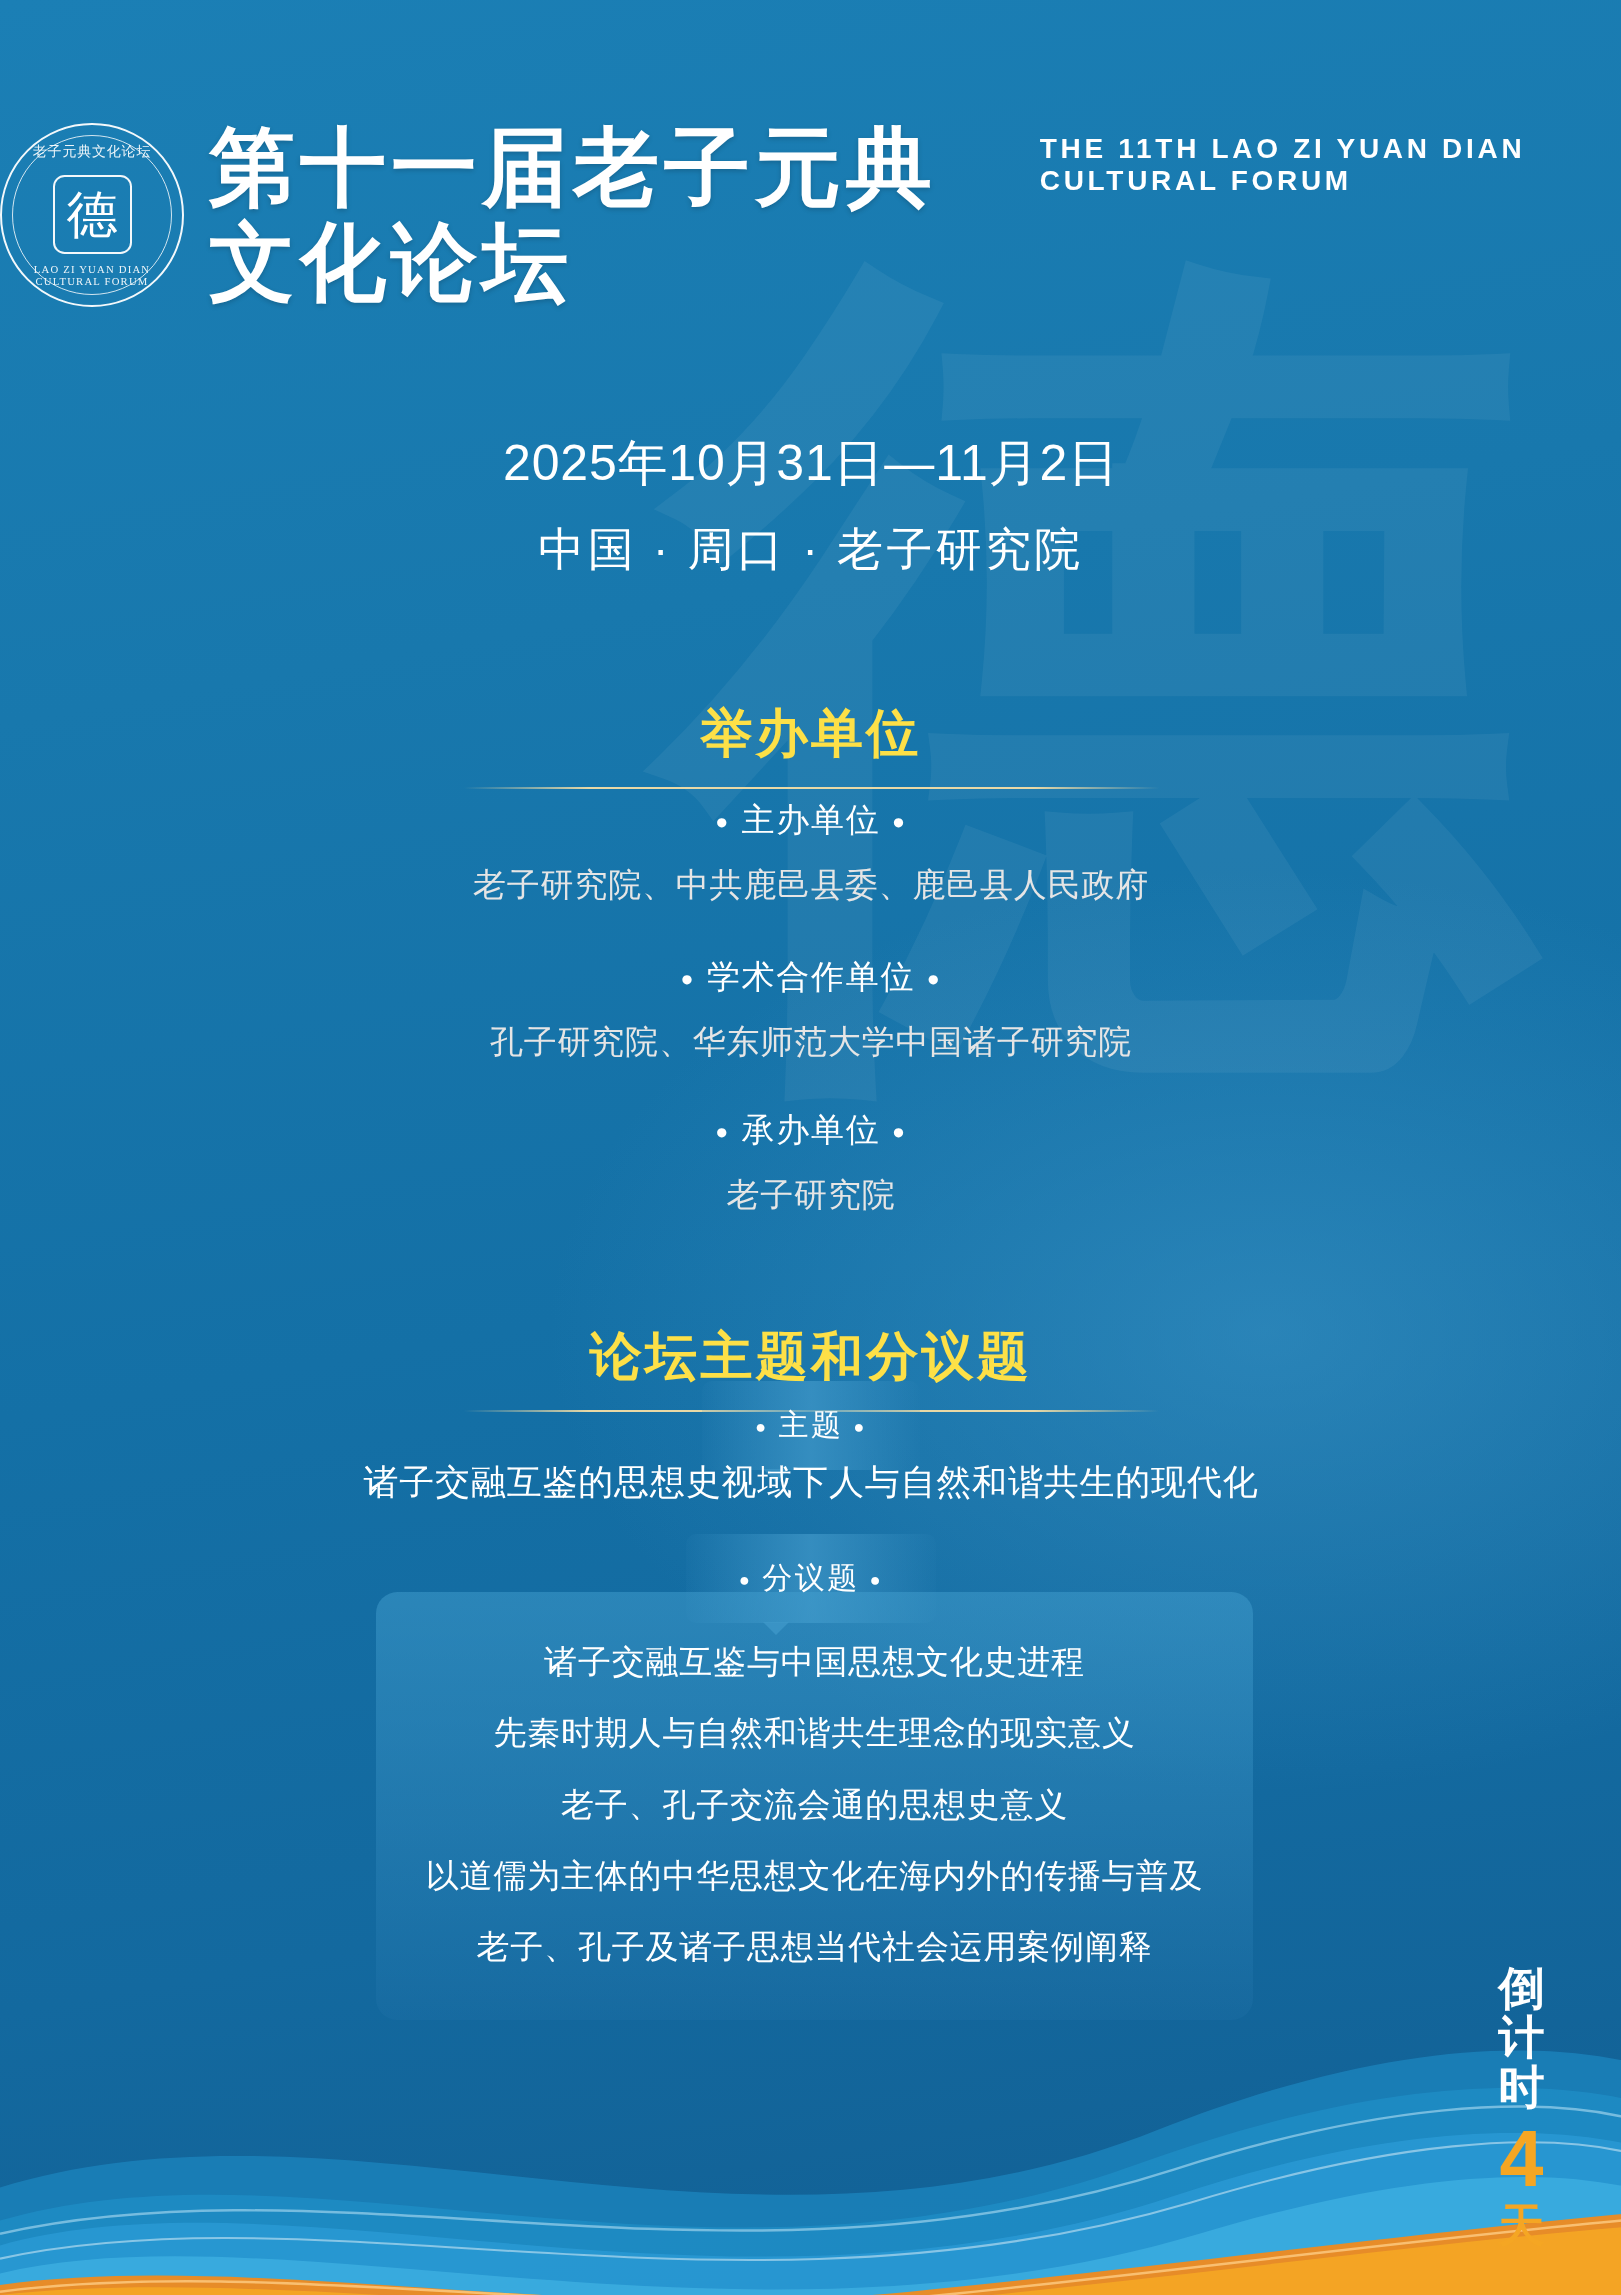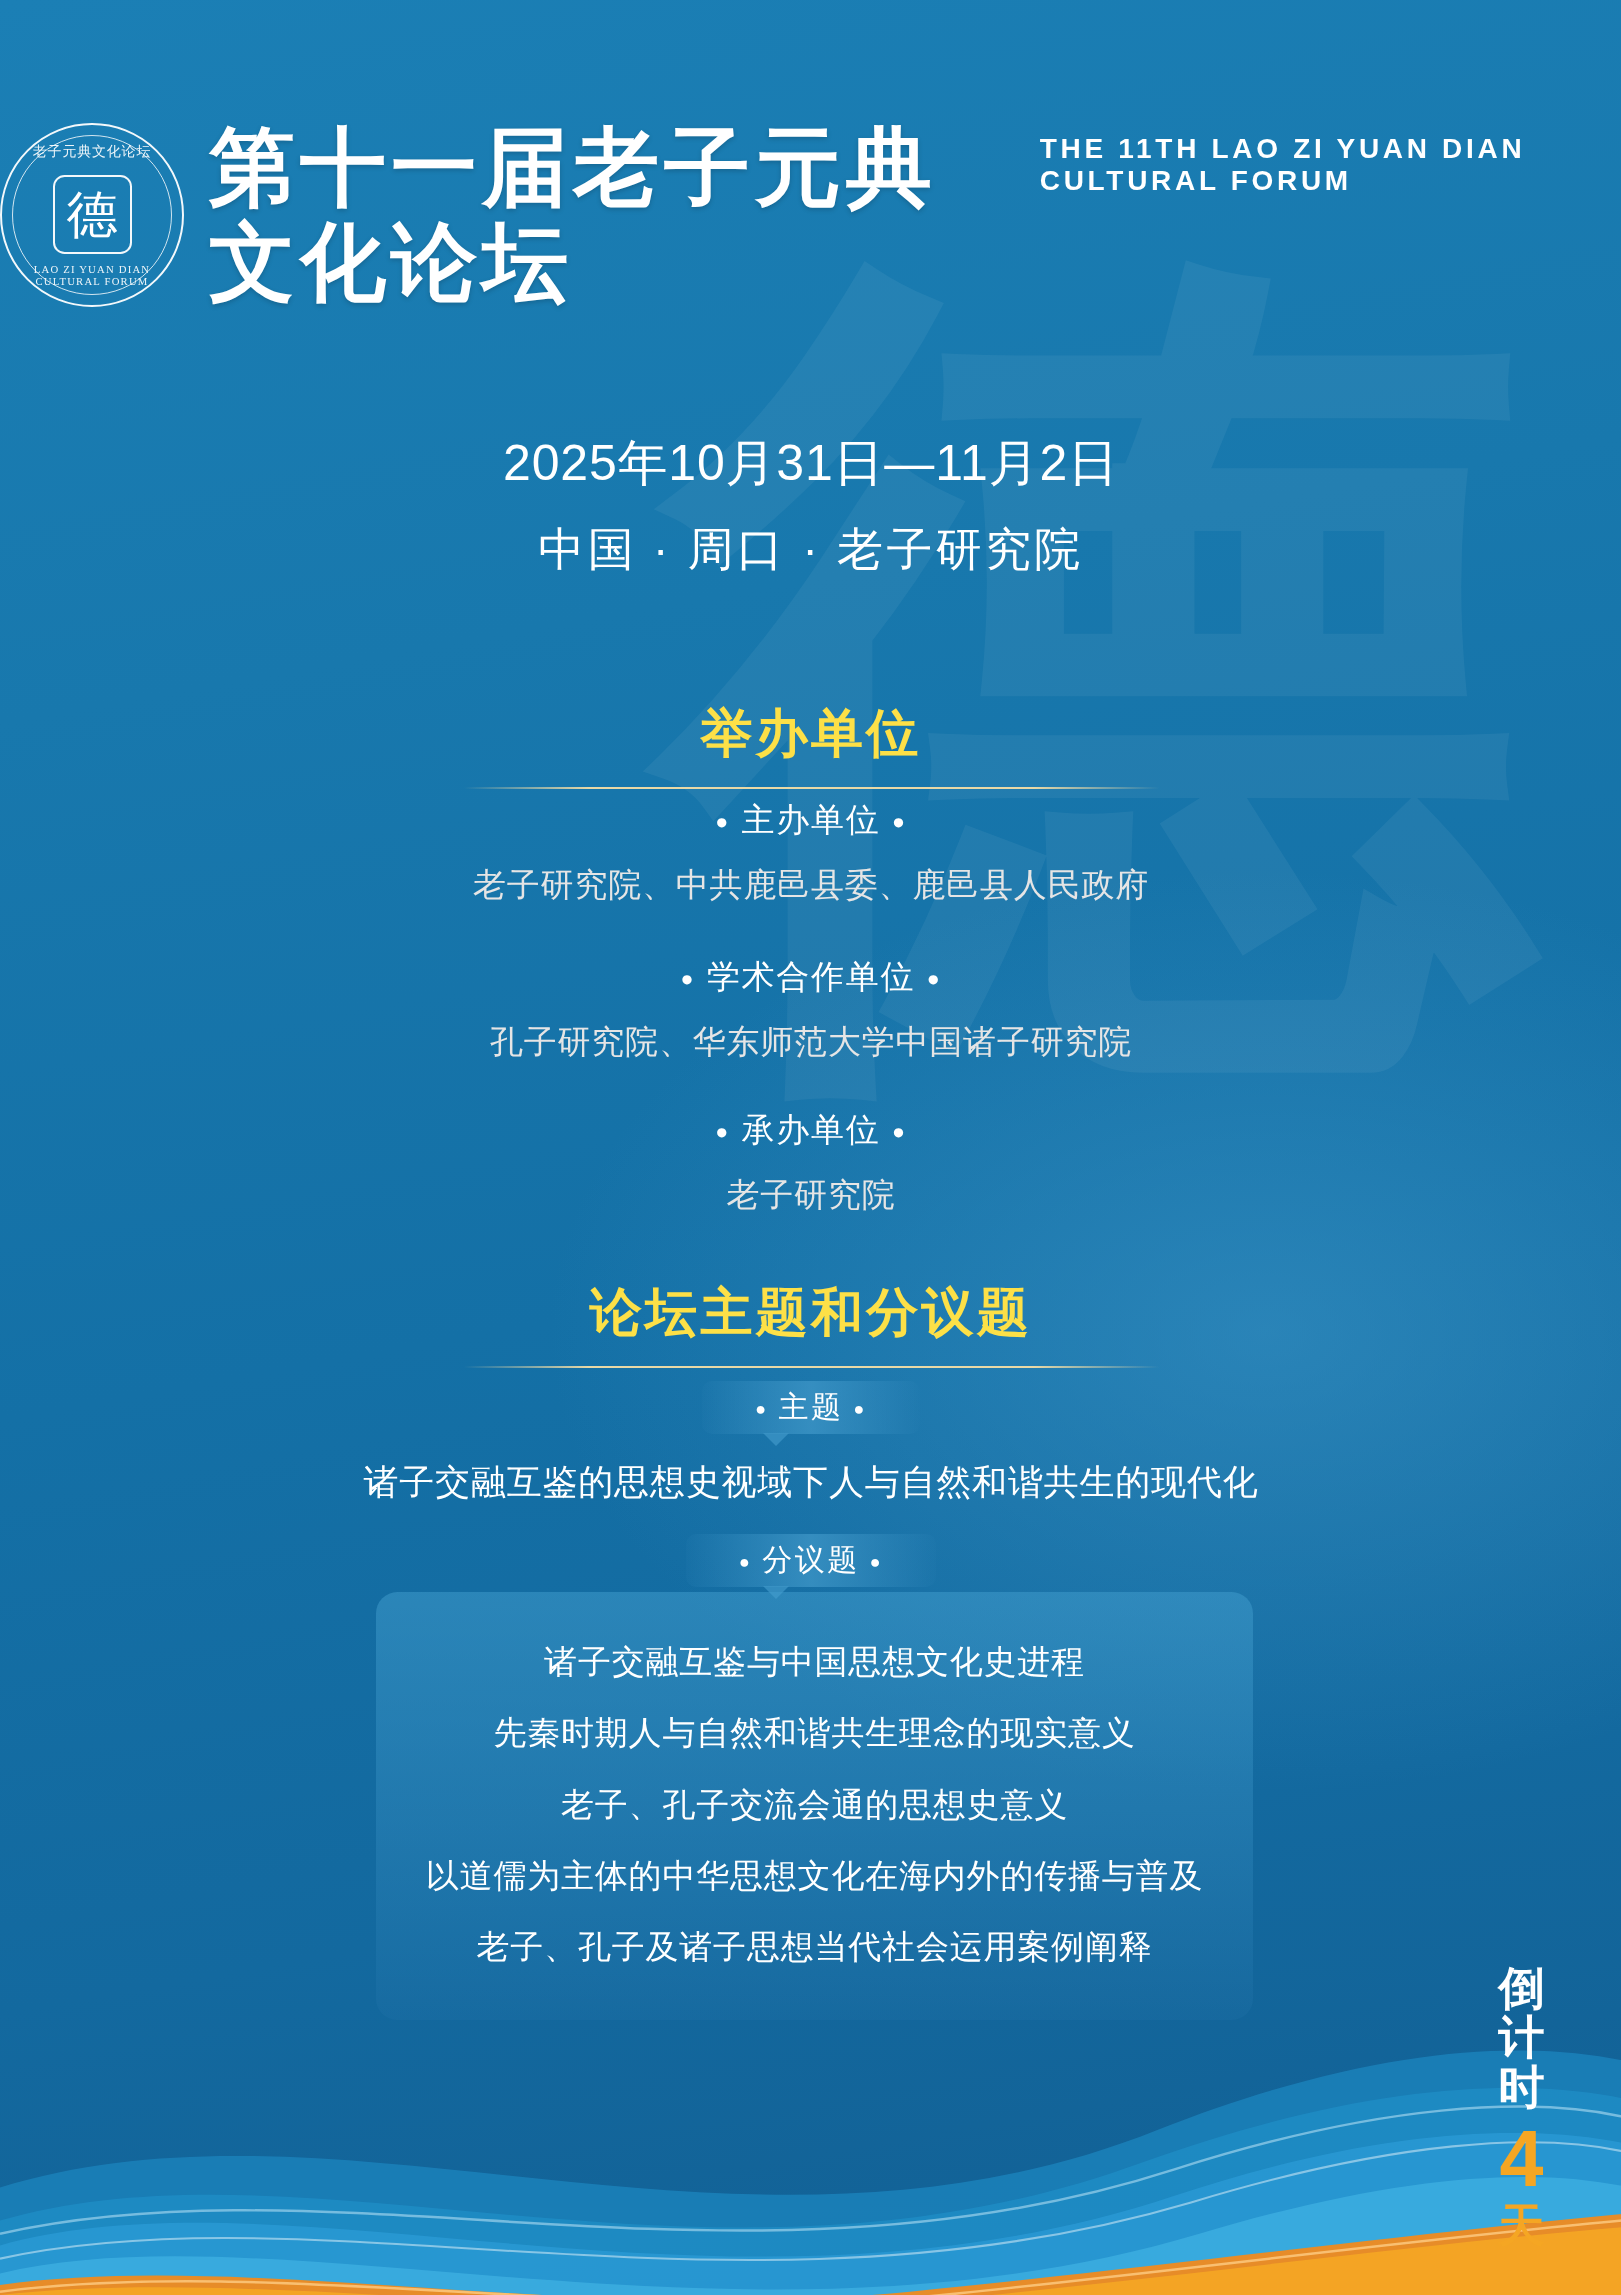--- a/index.html
+++ b/index.html
@@ -179,21 +179,21 @@
     letter-spacing: 0.8px;
   }
 
   
   .pill-wrap { position: absolute; left: 0; width: 100%; text-align: center; }
   .pill {
     display: inline-block;
     position: relative;
     background: linear-gradient(to right, rgba(37,124,177,0.15), rgba(62,150,199,0.75), rgba(37,124,177,0.15));
     border-radius: 10px;
-    padding: 6px 43px;
+    padding: 24px 43px;
     font-size: 30px;
     color: #ffffff;
     letter-spacing: 2.5px;
   }
   .pill .dot { margin: 0 10px; font-size: 18px; vertical-align: middle; }
   .pill::after {
     content: "";
     position: absolute;
     left: 50%;
     margin-left: -48px;
@@ -310,21 +310,21 @@
     <div class="unit-value">老子研究院</div>
   </div>
 
   <div class="unit-block" style="top:955px;">
     <div class="unit-label">
       <span class="dot">●</span><span>学术合作单位</span><span class="dot">●</span>
     </div>
     <div class="unit-value">孔子研究院、华东师范大学中国诸子研究院</div>
   </div>
 
-  <div class="section-head" style="top:1278px;">
+  <div class="section-head" style="top:1322px;">
     <div class="sh-title">论坛主题和分议题</div>
     <div class="sh-rule"></div>
   </div>
 
   <div class="pill-wrap" style="top:1381px;">
     <span class="pill">
       <span class="dot">●</span><span>主题</span><span class="dot">●</span>
     </span>
   </div>
 

